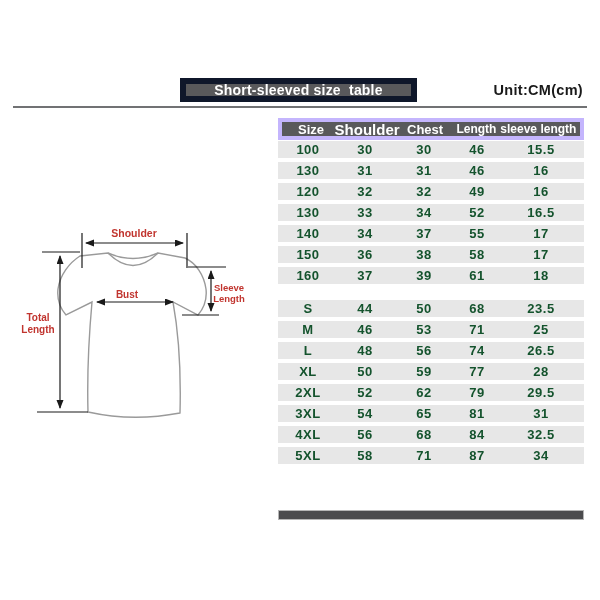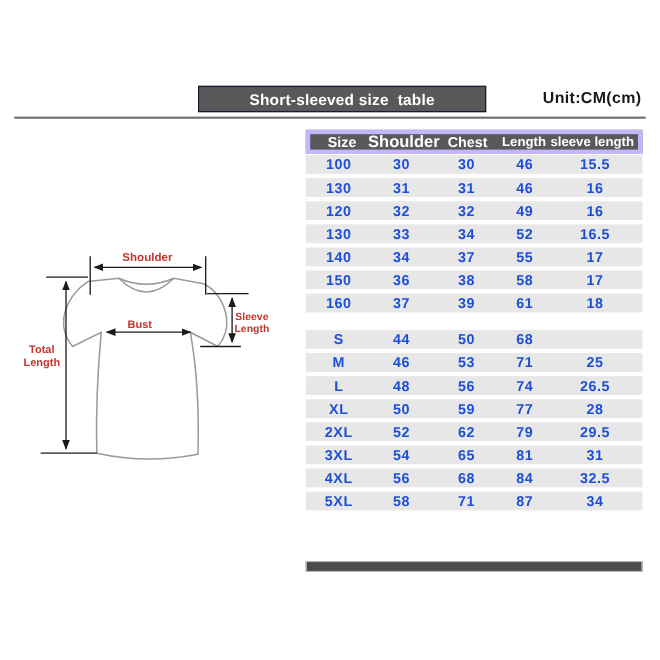--- a/index.html
+++ b/index.html
@@ -1,22 +1,22 @@
 <!DOCTYPE html>
 <html><head>
 <meta charset="utf-8">
 <style>
   html,body{margin:0;padding:0;background:#ffffff;}
   .canvas{
     position:relative;width:600px;height:600px;background:#ffffff;overflow:hidden;
     font-family:"Liberation Sans","DejaVu Sans",sans-serif;
   }
   .title-bar{
-    position:absolute;left:180px;top:78px;width:262px;height:24px;
-    background:#59595b;border:1px solid #0f172a;box-sizing:border-box;
+    position:absolute;left:180px;top:78px;width:237px;height:24px;
+    background:#59595b;border:6px solid #0f172a;box-sizing:border-box;
     display:flex;align-items:center;justify-content:center;
   }
   .title-bar span{
     color:#ffffff;font-size:14px;font-weight:bold;letter-spacing:.2px;white-space:pre;
   }
   .unit-label{
     position:absolute;top:82px;right:17px;
     color:#1a1a1a;font-size:14.5px;font-weight:bold;letter-spacing:.3px;padding-left:30px;
   }
   .divider{
@@ -31,21 +31,21 @@
   .thead{display:flex;height:22px;background:#59595b;border:4px solid #c4b5fd;box-sizing:border-box;}
   .thead .cell{color:#ffffff;font-weight:bold;}
   .cell{display:flex;align-items:center;justify-content:center;text-align:center;}
   .c1{width:60px;} .c2{width:54px;} .c3{width:64px;} .c4{width:42px;} .c5{width:86px;}
   .thead .c1{font-size:13px;} .thead .c2{font-size:15px;} .thead .c3{font-size:13px;text-align:center;}
   .thead .c4{font-size:12px;} .thead .c5{font-size:12px;}
   .tbody{margin-top:1px;}
   .tsection + .tsection{margin-top:16px;}
   .trow{
     display:flex;height:17px;background:#e7e7e7;margin-top:4px;
-    font-size:13px;font-weight:bold;color:#1d4ed8;letter-spacing:.5px;
+    font-size:13px;font-weight:bold;color:#14532d;letter-spacing:.5px;
   }
   .tsection .trow:first-child{margin-top:0;}
   .bottom-bar{
     position:absolute;left:278px;top:510px;width:306px;height:10px;
     background:#4b4b4d;border:1px solid #b5b5b5;box-sizing:border-box;
   }
 </style>
 </head>
 <body>
 
@@ -164,20 +164,21 @@
             <div class="cell c4">61</div>
             <div class="cell c5">18</div>
           </div>
         </div>
         <div class="tsection">
           <div class="trow">
             <div class="cell c1">S</div>
             <div class="cell c2">44</div>
             <div class="cell c3">50</div>
             <div class="cell c4">68</div>
+            <div class="cell c5">23.5</div>
           </div>
           <div class="trow">
             <div class="cell c1">M</div>
             <div class="cell c2">46</div>
             <div class="cell c3">53</div>
             <div class="cell c4">71</div>
             <div class="cell c5">25</div>
           </div>
           <div class="trow">
             <div class="cell c1">L</div>

